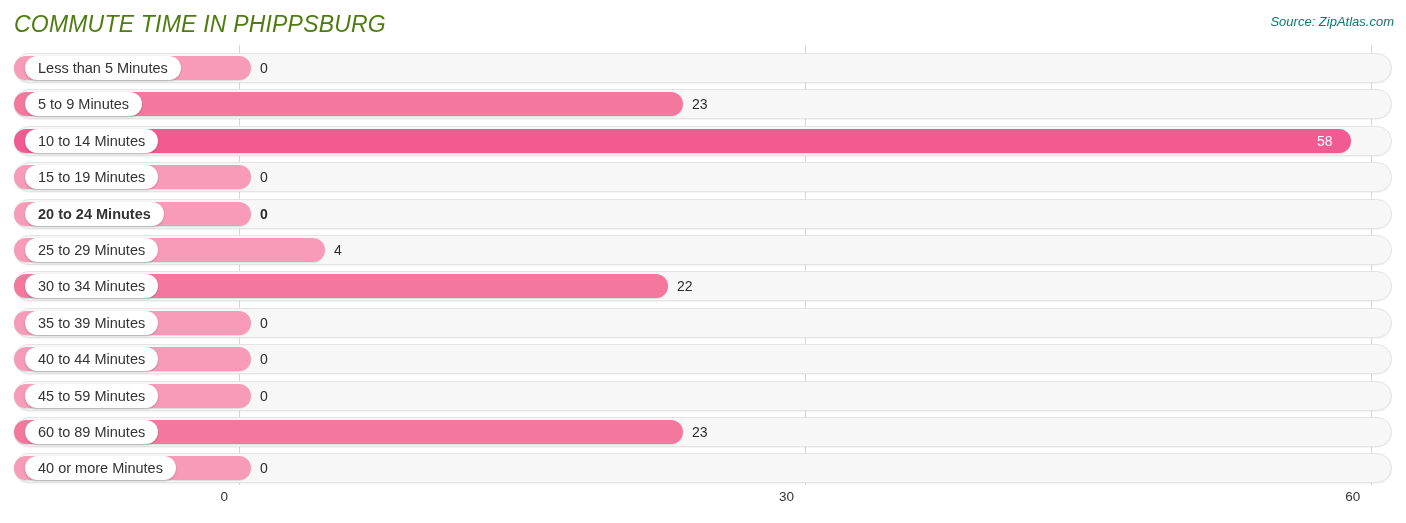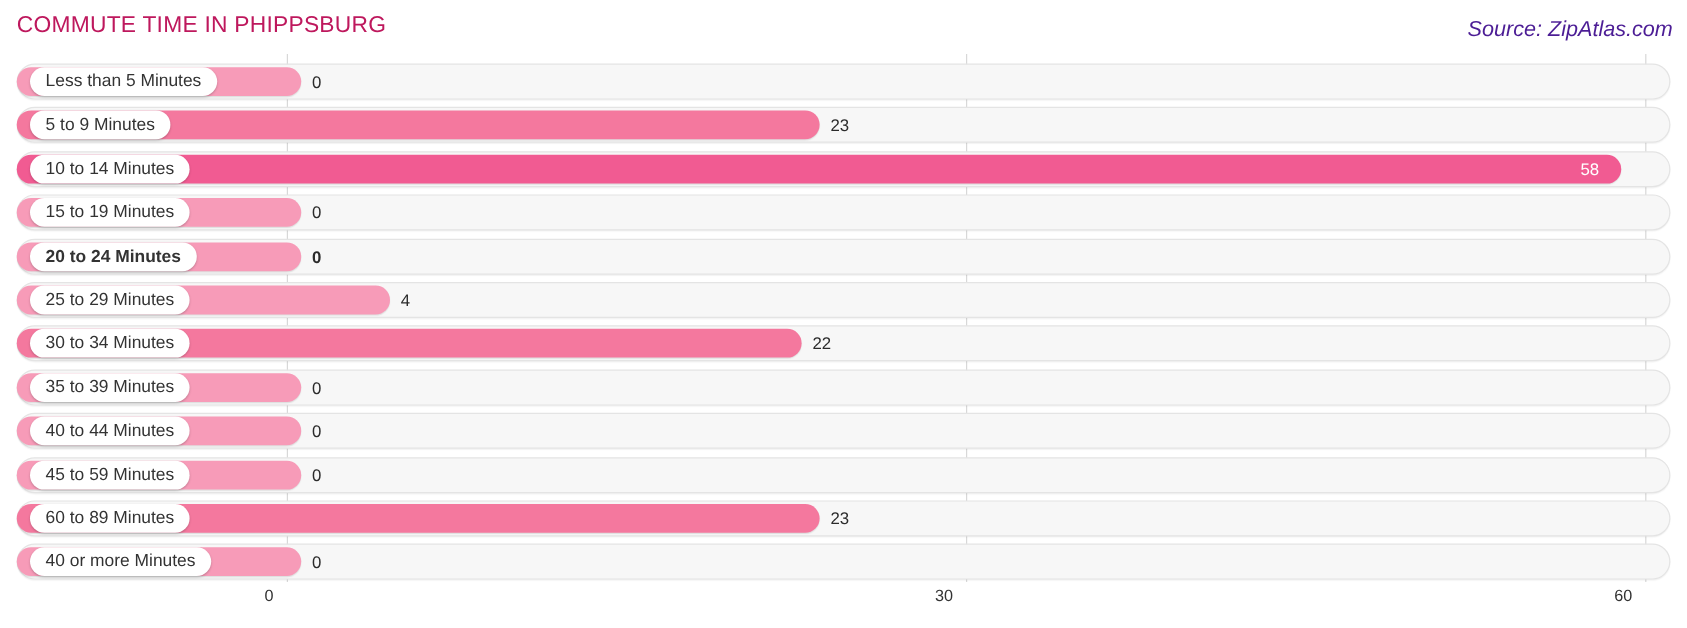--- a/index.html
+++ b/index.html
@@ -18,33 +18,34 @@
   
   .header {
     position: absolute;
     left: 0; top: 0;
     width: 1406px; height: 45px;
   }
   .chart-title {
     position: absolute;
     left: 14px;
     top: 11px;
-    font-size: 19px;
+    font-size: 23px;
     letter-spacing: 0.2px;
-    color: #be185d;
+    color: #4d7c0f;
     font-weight: 400;
     white-space: nowrap;
+    font-style: italic;
   }
   .source-note {
     position: absolute;
     right: 12px;
     top: 14px;
-    font-size: 18px;
+    font-size: 13px;
     font-style: italic;
-    color: #4c1d95;
+    color: #0f766e;
     white-space: nowrap;
   }
 
   
   .plot {
     position: absolute;
     left: 0;
     top: 45px;
     width: 1406px;
     height: 440px;

